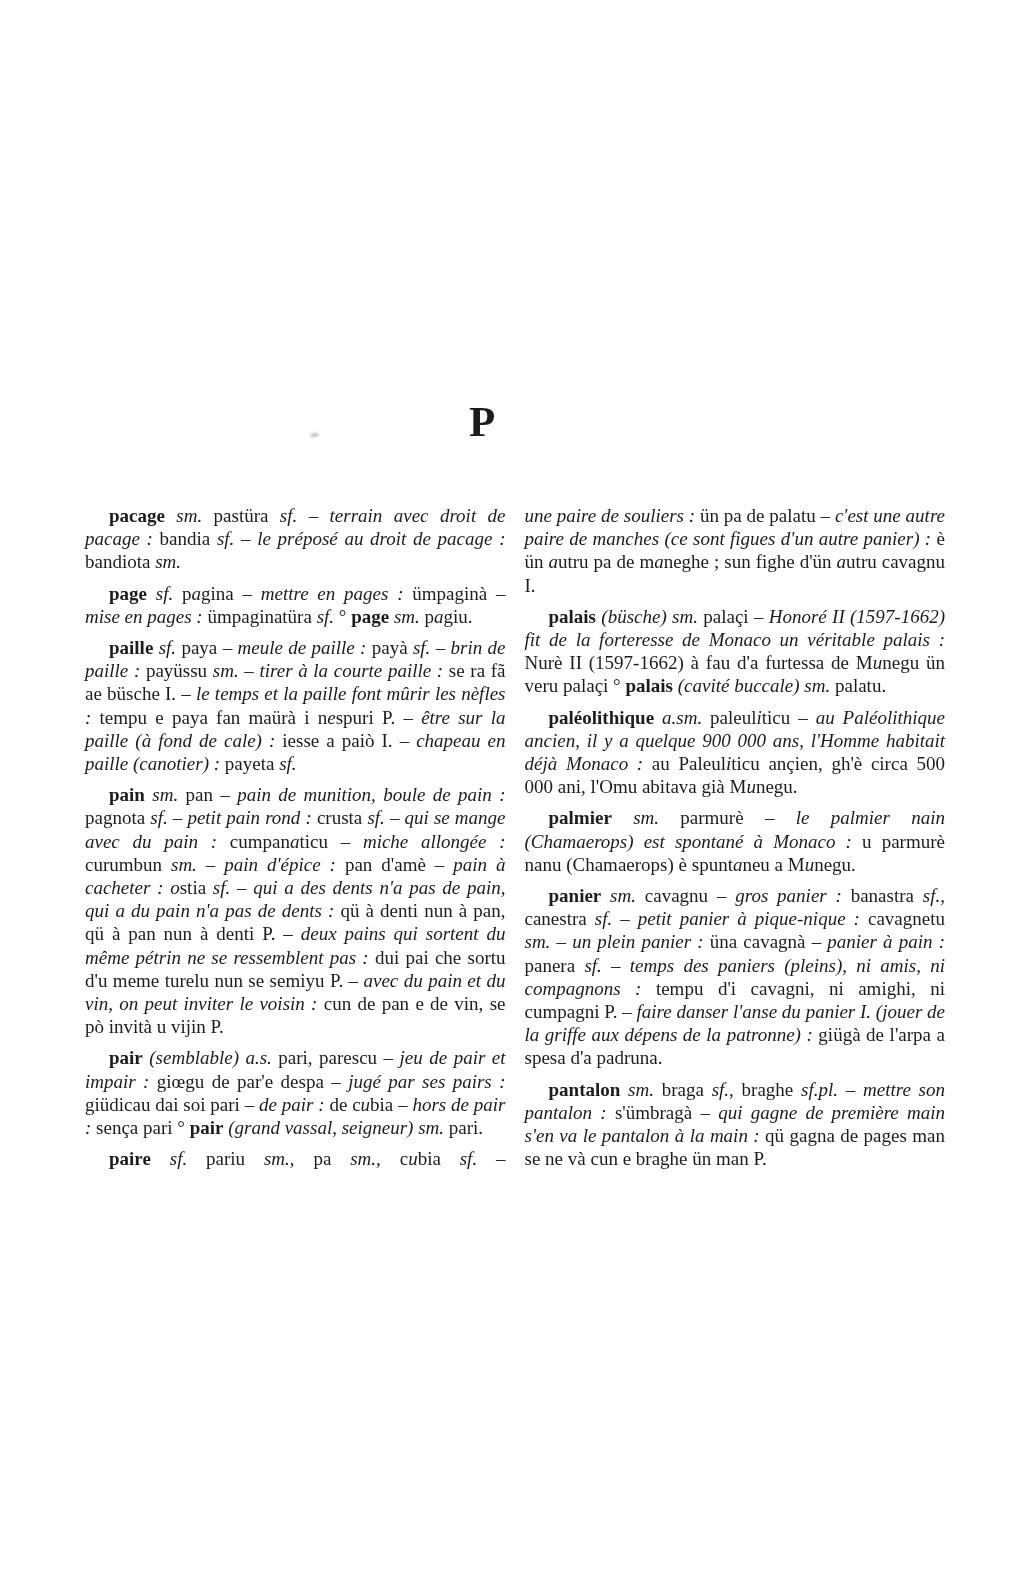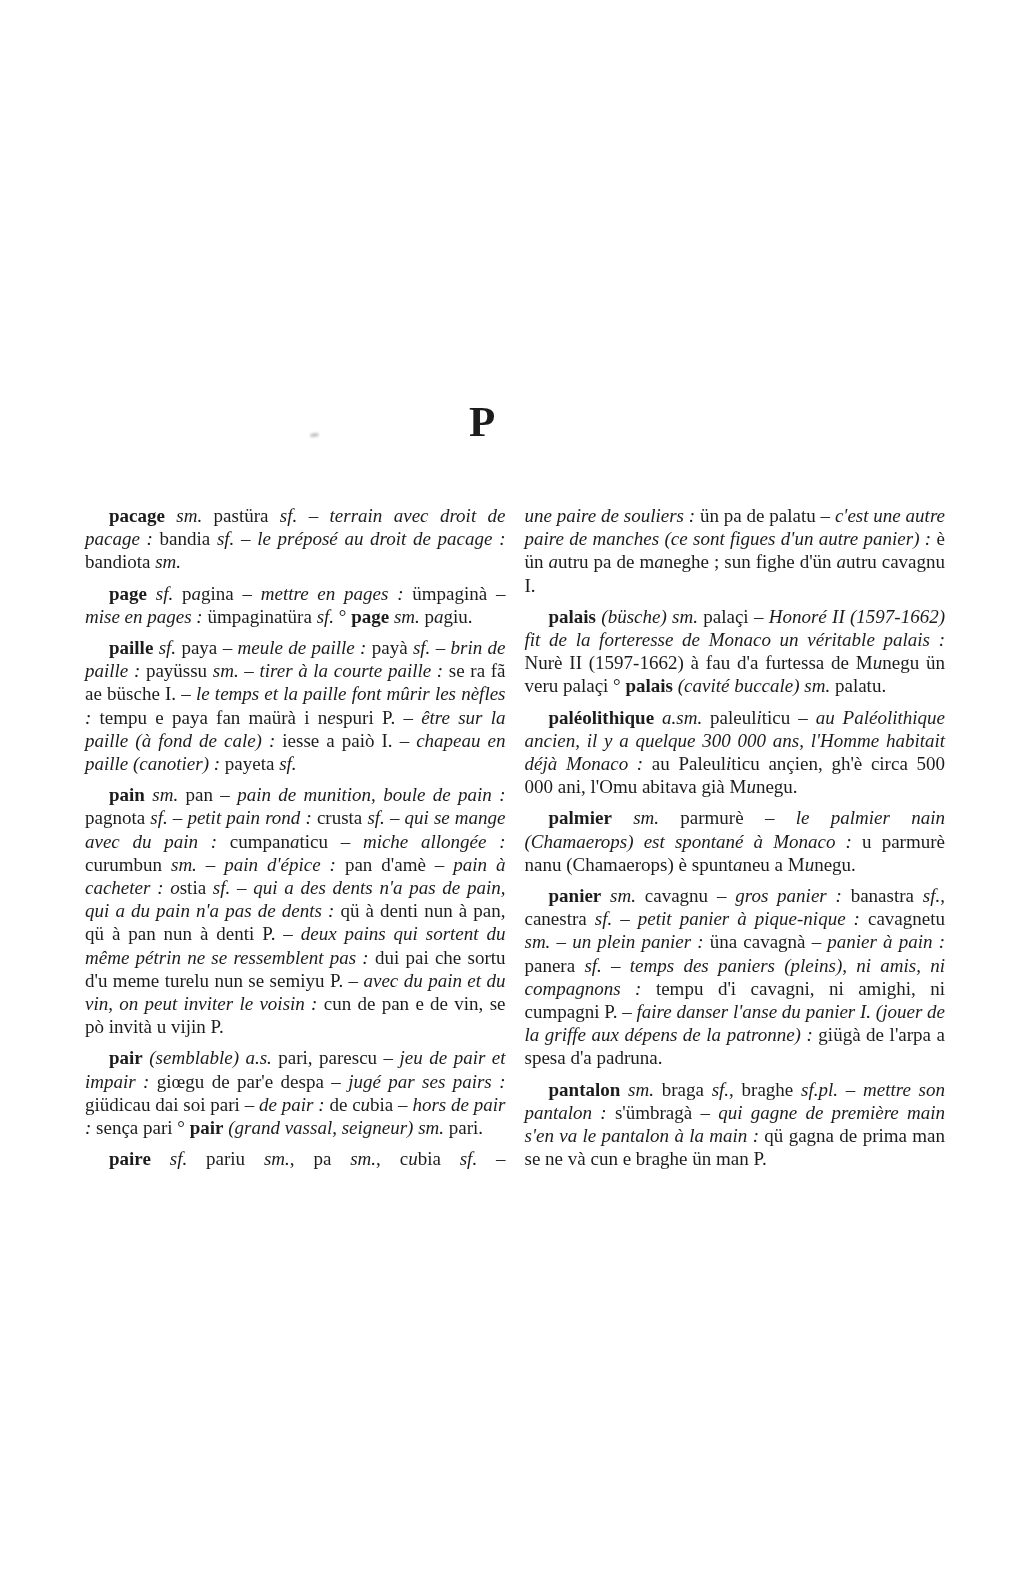--- a/index.html
+++ b/index.html
@@ -68,19 +68,19 @@
         <p class="entry"><b>pacage</b><i> sm. </i><span>pastüra </span><i>sf.</i><span> – </span><i>terrain avec droit de pacage :</i><span> bandia </span><i>sf.</i><span> – </span><i>le préposé au droit de pacage :</i><span> bandiota </span><i>sm.</i></p>
         <p class="entry"><b>page</b><i> sf. </i><span>p</span><i>a</i><span>gina – </span><i>mettre en pages :</i><span> ümpaginà – </span><i>mise en pages :</i><span> ümpaginatüra </span><i>sf.</i><span> ° </span><b>page</b><i> sm. </i><span>p</span><i>a</i><span>giu.</span></p>
         <p class="entry"><b>paille</b><i> sf. </i><span>paya – </span><i>meule de paille :</i><span> payà </span><i>sf.</i><span> – </span><i>brin de paille :</i><span> payüssu </span><i>sm.</i><span> – </span><i>tirer à la courte paille :</i><span> se ra fã ae büsche I. – </span><i>le temps et la paille font mûrir les nèfles :</i><span> tempu e paya fan maürà i n</span><i>e</i><span>spuri P. – </span><i>être sur la paille (à fond de cale) :</i><span> iesse a paiò I. – </span><i>chapeau en paille (canotier) :</i><span> payeta </span><i>sf.</i></p>
         <p class="entry"><b>pain</b><i> sm. </i><span>pan – </span><i>pain de munition, boule de pain :</i><span> pagnota </span><i>sf.</i><span> – </span><i>petit pain rond :</i><span> crusta </span><i>sf.</i><span> – </span><i>qui se mange avec du pain :</i><span> cumpan</span><i>a</i><span>ticu – </span><i>miche allongée :</i><span> curumbun </span><i>sm.</i><span> – </span><i>pain d'épice :</i><span> pan d'amè – </span><i>pain à cacheter :</i><span> </span><i>o</i><span>stia </span><i>sf.</i><span> – </span><i>qui a des dents n'a pas de pain, qui a du pain n'a pas de dents :</i><span> qü à denti nun à pan, qü à pan nun à denti P. – </span><i>deux pains qui sortent du même pétrin ne se ressemblent pas :</i><span> dui pai che sortu d'u meme turelu nun se semiyu P. – </span><i>avec du pain et du vin, on peut inviter le voisin :</i><span> cun de pan e de vin, se pò invità u vijin P.</span></p>
         <p class="entry"><b>pair</b><span> </span><i>(semblable) a.s.</i><span> pari, parescu – </span><i>jeu de pair et impair :</i><span> giœgu de par'e despa – </span><i>jugé par ses pairs :</i><span> giüdicau dai soi pari – </span><i>de pair :</i><span> de c</span><i>u</i><span>bia – </span><i>hors de pair :</i><span> sença pari ° </span><b>pair</b><span> </span><i>(grand vassal, seigneur) sm.</i><span> pari.</span></p>
         <p class="entry fill"><b>paire</b><i> sf. </i><span>pariu </span><i>sm.</i><span>, pa </span><i>sm.</i><span>, c</span><i>u</i><span>bia </span><i>sf.</i><span> –</span></p>
       </div>
     <div class="column">
         <p class="entry cont"><i>une paire de souliers :</i><span> ün pa de palatu – </span><i>c'est une autre paire de manches (ce sont figues d'un autre panier) :</i><span> è ün </span><i>a</i><span>utru pa de m</span><i>a</i><span>neghe ; sun fighe d'ün </span><i>a</i><span>utru cavagnu I.</span></p>
         <p class="entry"><b>palais</b><span> </span><i>(büsche) sm.</i><span> palaçi – </span><i>Honoré II (1597-1662) fit de la forteresse de Monaco un véritable palais :</i><span> Nurè II (1597-1662) à fau d'a furtessa de M</span><i>u</i><span>negu ün veru palaçi ° </span><b>palais</b><span> </span><i>(cavité buccale) sm.</i><span> palatu.</span></p>
-        <p class="entry"><b>paléolithique</b><i> a.sm. </i><span>paleul</span><i>i</i><span>ticu – </span><i>au Paléolithique ancien, il y a quelque 300 000 ans, l'Homme habitait déjà Monaco :</i><span> au Paleul</span><i>i</i><span>ticu ançien, gh'è circa 500 000 ani, l'Omu abitava già M</span><i>u</i><span>negu.</span></p>
+        <p class="entry"><b>paléolithique</b><i> a.sm. </i><span>paleul</span><i>i</i><span>ticu – </span><i>au Paléolithique ancien, il y a quelque 900 000 ans, l'Homme habitait déjà Monaco :</i><span> au Paleul</span><i>i</i><span>ticu ançien, gh'è circa 500 000 ani, l'Omu abitava già M</span><i>u</i><span>negu.</span></p>
         <p class="entry"><b>palmier</b><i> sm. </i><span>parmurè – </span><i>le palmier nain (Chamaerops) est spontané à Monaco :</i><span> u parmurè nanu (Chamaerops) è spunt</span><i>a</i><span>neu a M</span><i>u</i><span>negu.</span></p>
         <p class="entry"><b>panier</b><i> sm. </i><span>cavagnu – </span><i>gros panier :</i><span> banastra </span><i>sf.</i><span>, canestra </span><i>sf.</i><span> – </span><i>petit panier à pique-nique :</i><span> cavagnetu </span><i>sm.</i><span> – </span><i>un plein panier :</i><span> üna cavagnà – </span><i>panier à pain :</i><span> panera </span><i>sf.</i><span> – </span><i>temps des paniers (pleins), ni amis, ni compagnons :</i><span> tempu d'i cavagni, ni amighi, ni cumpagni P. – </span><i>faire danser l'anse du panier I. (jouer de la griffe aux dépens de la patronne) :</i><span> giügà de l'arpa a spesa d'a padruna.</span></p>
-        <p class="entry"><b>pantalon</b><i> sm. </i><span>braga </span><i>sf.</i><span>, braghe </span><i>sf.pl.</i><span> – </span><i>mettre son pantalon :</i><span> s'ümbragà – </span><i>qui gagne de première main s'en va le pantalon à la main :</i><span> qü gagna de prima man se ne và cun e braghe ün man P.</span></p>
+        <p class="entry"><b>pantalon</b><i> sm. </i><span>braga </span><i>sf.</i><span>, braghe </span><i>sf.pl.</i><span> – </span><i>mettre son pantalon :</i><span> s'ümbragà – </span><i>qui gagne de première main s'en va le pantalon à la main :</i><span> qü gagna de pages man se ne và cun e braghe ün man P.</span></p>
       </div>
   </div>
 </div>
 
 </body></html>

